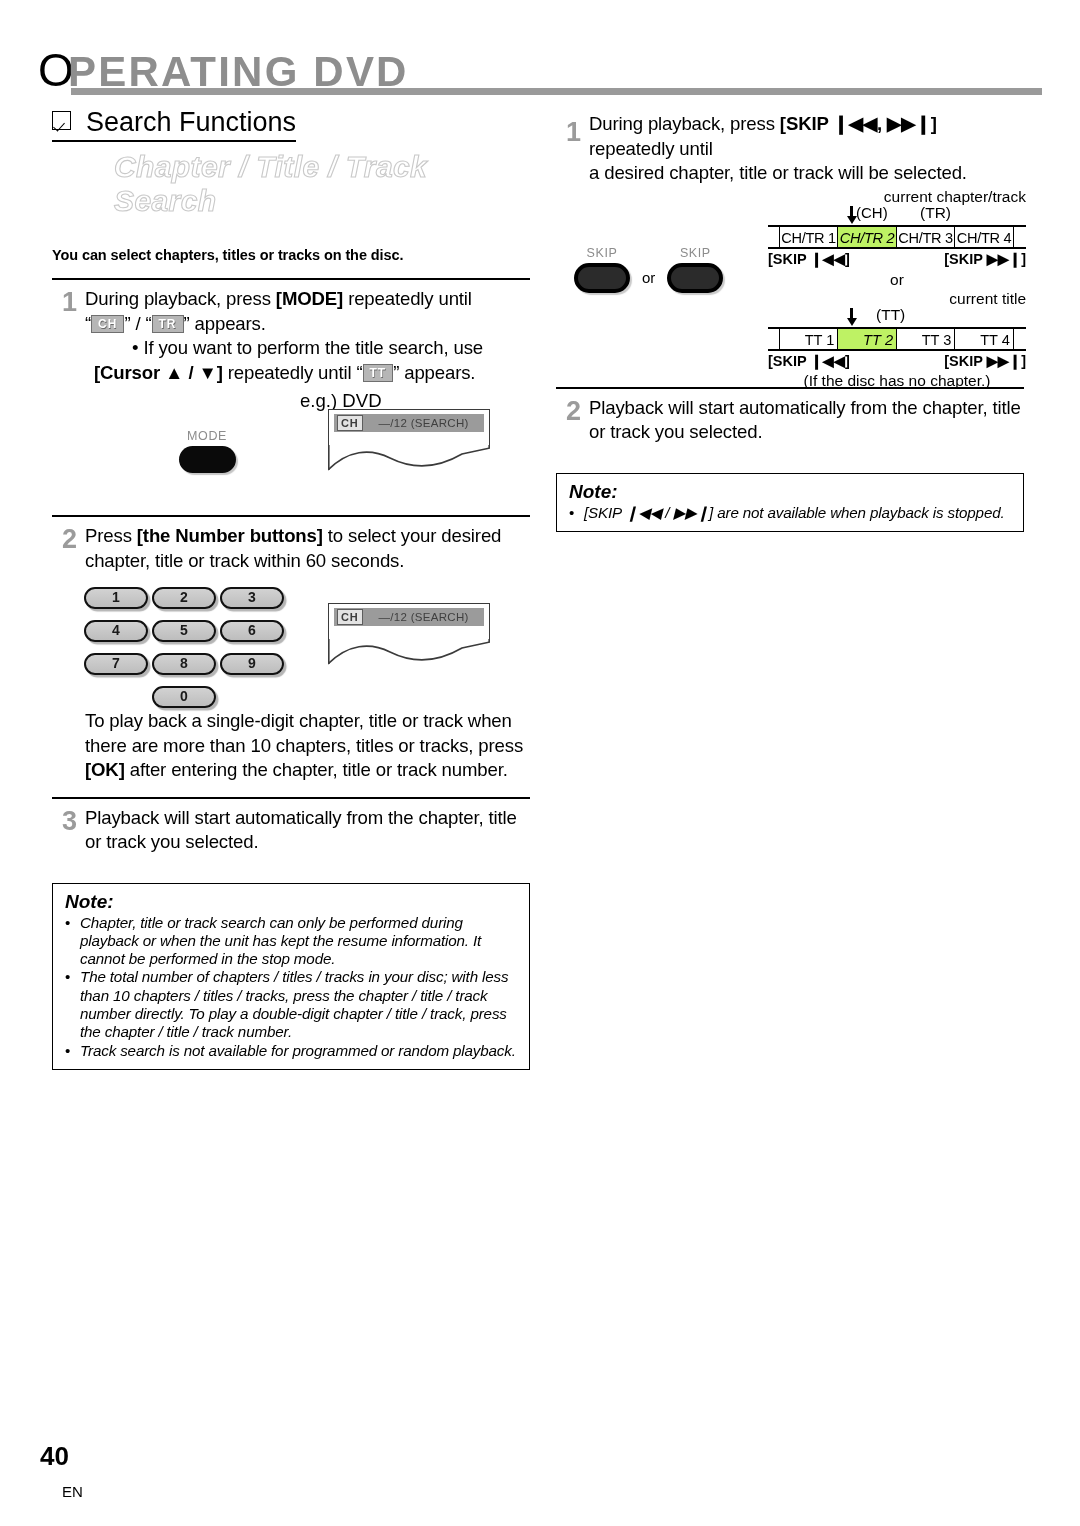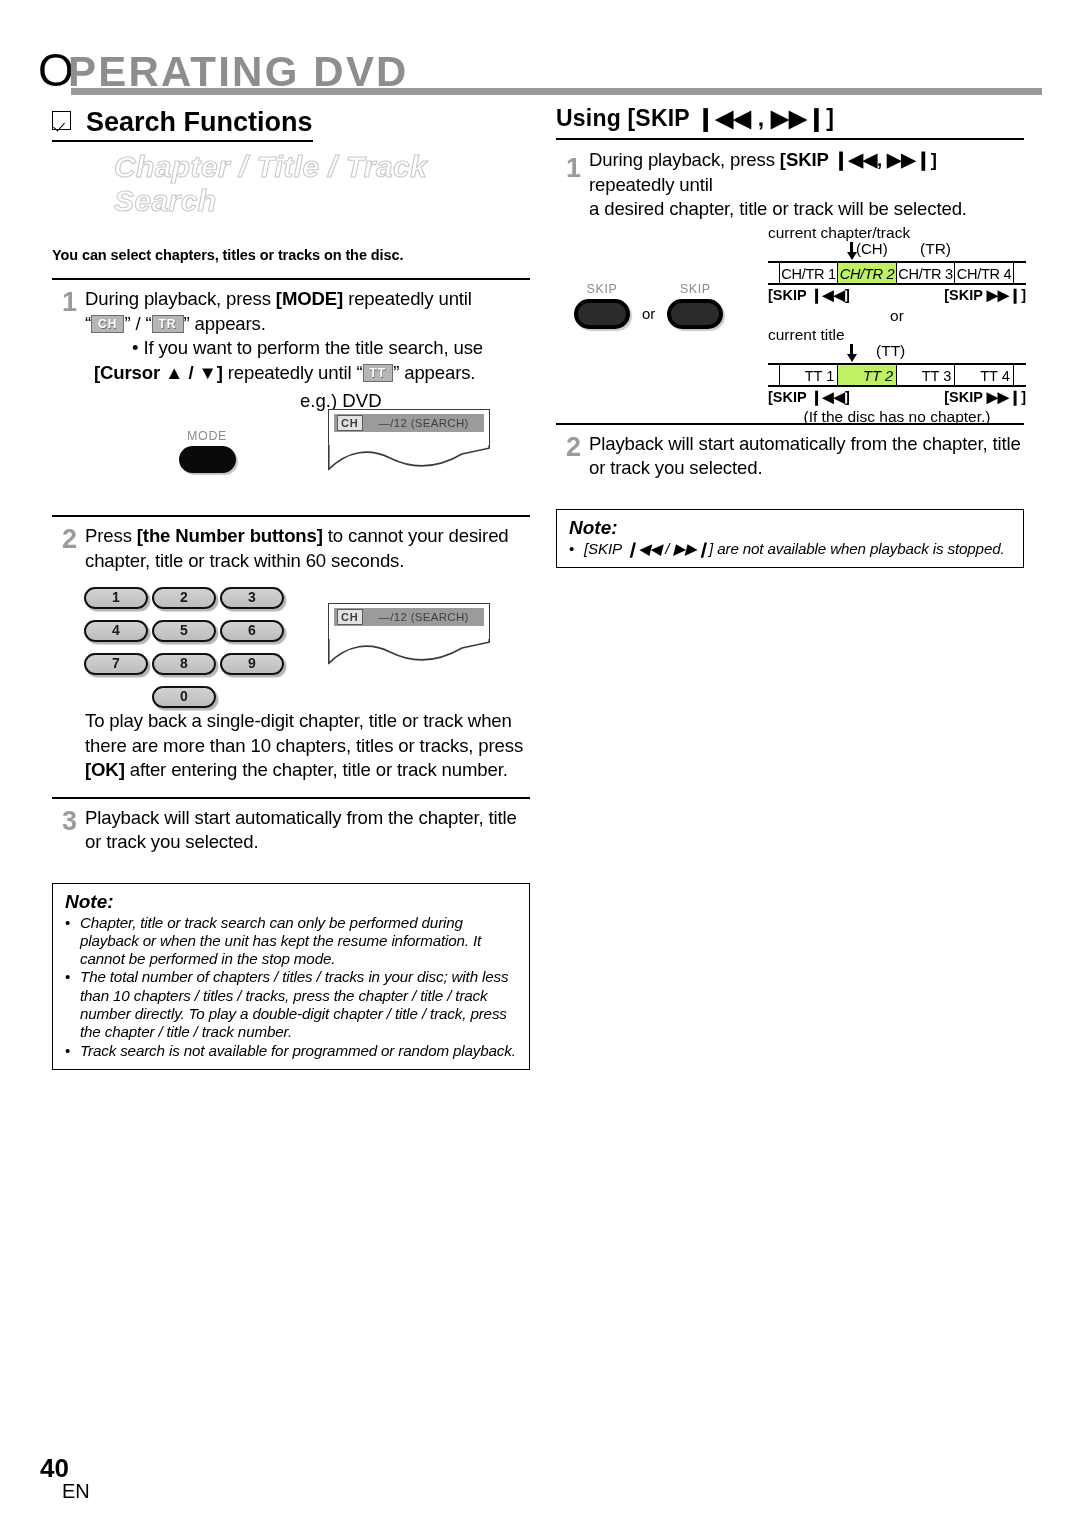--- a/index.html
+++ b/index.html
@@ -54,21 +54,21 @@
     width: 478px;
   }
   .col-right {
     position: absolute;
     left: 556px; top: 104px;
     width: 468px;
   }
 
   .section-title {
     font-size: 27px;
-    font-weight: bold;
+    font-weight: normal;
     line-height: 32px;
     position: relative;
     padding-left: 34px;
     border-bottom: 2.5px solid #000;
     display: inline-block;
     padding-bottom: 2px;
   }
   .check-box {
     position: absolute;
     left: 0; top: 5px;
@@ -315,21 +315,21 @@
     font-size: 15px;
     line-height: 17px;
     margin: 0 8px 7px 8px;
   }
 
   .track-diagram {
     position: absolute;
     left: 212px; top: 0;
     width: 258px;
   }
-  .cap-center { text-align: left; font-size: 15.5px; line-height: 18px; }
+  .cap-center { text-align: right; font-size: 15.5px; line-height: 18px; }
   .arrow-row { position: relative; height: 19px; }
   .arrow-dn {
     position: absolute;
     left: 80px; top: 0;
     width: 0; height: 0;
   }
   .arrow-dn::before {
     content: "";
     position: absolute;
     left: 2.2px; top: 0;
@@ -396,24 +396,24 @@
   .footer {
     position: absolute;
     left: 40px; bottom: 26px;
   }
   .pg-num {
     font-size: 26px;
     font-weight: bold;
     line-height: 28px;
   }
   .pg-lang {
-    font-size: 20px;
+    font-size: 15px;
     line-height: 17px;
     margin-left: 22px;
-    margin-top: 1px;
+    margin-top: 13px;
   }
   .tt-seg { letter-spacing: 0px; padding-left: 22px; }
 </style>
 </head>
 <body>
 
 <div class="page-header">
   <span class="hdr-o">O</span>
   <span class="hdr-rest">PERATING  DVD</span>
   <div class="hdr-rule"></div>
@@ -461,21 +461,21 @@
           <line x1="161.2" y1="0" x2="161.2" y2="4" stroke="#3b3b3b" stroke-width="1.6"></line>
         </svg>
       </div>
     </div>
   </div>
 
   
   <div class="step">
     <div class="step-num">2</div>
     <div class="step-body">
-      <span>Press </span><b>[the Number buttons]</b><span> to cannot your desired</span><br>
+      <span>Press </span><b>[the Number buttons]</b><span> to select your desired</span><br>
       <span>chapter, title or track within 60 seconds.</span>
     </div>
 
     <div class="keypad">
       <div class="key" style="left:32px;  top:6px;">1</div>
       <div class="key" style="left:100px; top:6px;">2</div>
       <div class="key" style="left:168px; top:6px;">3</div>
       <div class="key" style="left:32px;  top:39px;">4</div>
       <div class="key" style="left:100px; top:39px;">5</div>
       <div class="key" style="left:168px; top:39px;">6</div>
@@ -520,21 +520,20 @@
         <li>Chapter, title or track search can only be performed during playback or when the unit has kept the resume information. It cannot be performed in the stop mode.</li>
         <li>The total number of chapters / titles / tracks in your disc; with less than 10 chapters / titles / tracks, press the chapter / title / track number directly. To play a double-digit chapter / title / track, press the chapter / title / track number.</li>
         <li>Track search is not available for programmed or random playback.</li>
       </ul>
     </div>
   </div>
 </div>
 
 <div class="col-right">
 
-  <div class="rcol-title">Using [SKIP ❙◀◀ , ▶▶❙]</div>
 
   <div class="step" style="border-top:none; margin-top:6px; padding-top:2px;">
     <div class="step-num">1</div>
     <div class="step-body">
       <span>During playback, press </span><b>[SKIP ❙◀◀, ▶▶❙]</b><span> repeatedly until</span><br>
       <span>a desired chapter, title or track will be selected.</span>
     </div>
 
     <div class="skip-fig">
 

